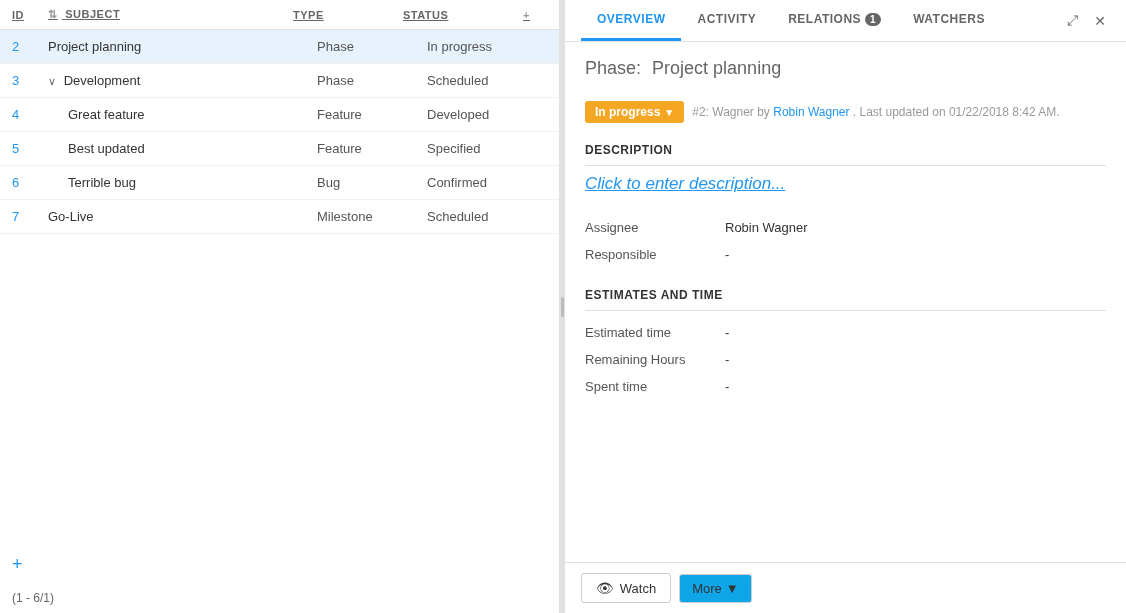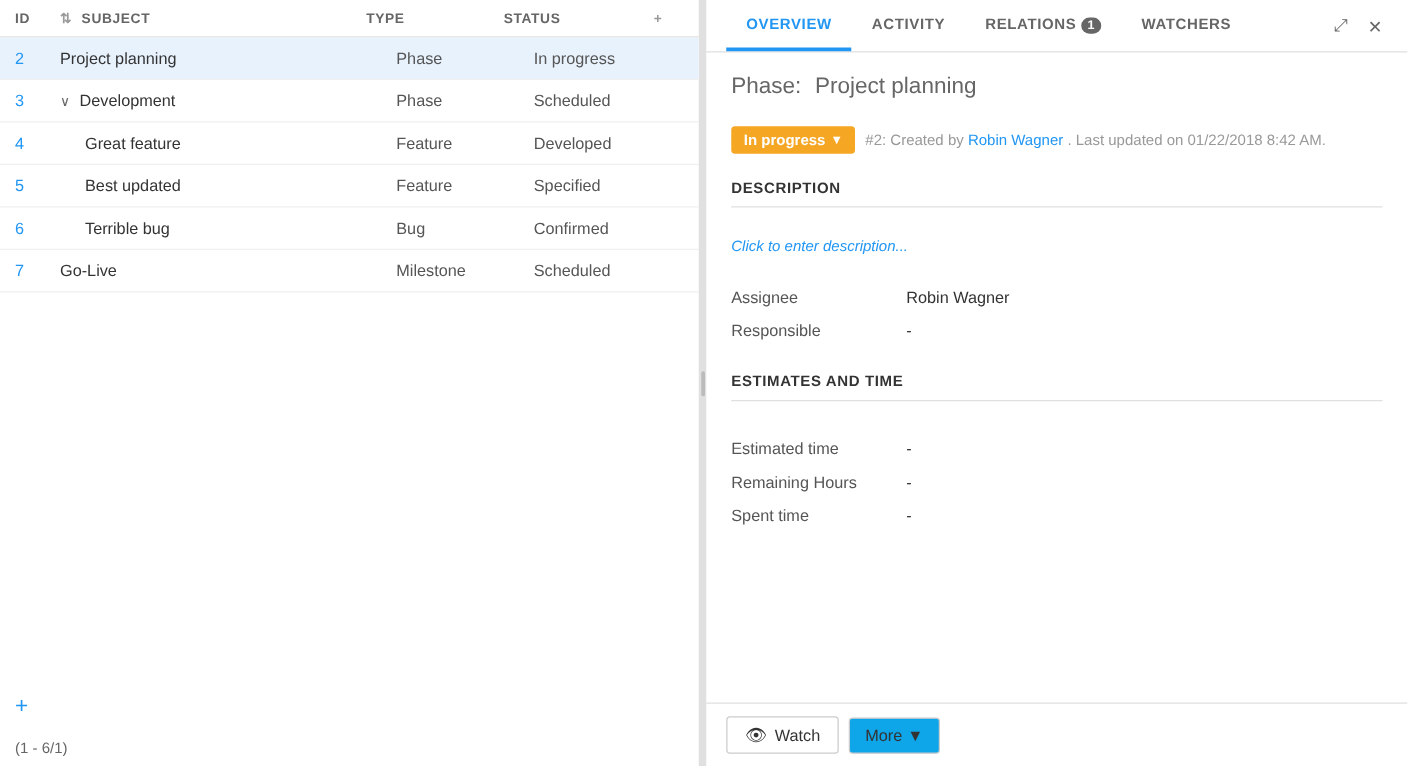--- a/index.html
+++ b/index.html
@@ -1,20 +1,20 @@
 <!DOCTYPE html>
 <html><head>
   <meta charset="utf-8">
   <style>
     * { box-sizing: border-box; margin: 0; padding: 0; }
     body { font-family: -apple-system, BlinkMacSystemFont, 'Segoe UI', sans-serif; font-size: 13px; color: #333; background: #fff; display: flex; height: 613px; overflow: hidden; }
 
     
     .left-panel { width: 560px; border-right: 1px solid #e0e0e0; display: flex; flex-direction: column; }
-    .table-header { display: flex; align-items: center; padding: 8px 12px; border-bottom: 1px solid #e0e0e0; font-size: 11px; font-weight: 600; color: #666; text-transform: uppercase; letter-spacing: 0.5px; }
+    .table-header { display: flex; align-items: center; padding: 8px 12px; border-bottom: 1px solid #e0e0e0; font-size: 11px; font-weight: 600; color: #666; text-transform: uppercase; letter-spacing: 0.5px; text-decoration: underline; }
     .col-id { width: 36px; flex-shrink: 0; }
     .col-subject { flex: 1; }
     .col-type { width: 110px; flex-shrink: 0; }
     .col-status { width: 120px; flex-shrink: 0; }
     .col-add { width: 24px; flex-shrink: 0; color: #999; cursor: pointer; }
 
     .table-body { flex: 1; overflow-y: auto; }
     .table-row { display: flex; align-items: center; padding: 9px 12px; border-bottom: 1px solid #f0f0f0; cursor: pointer; }
     .table-row.selected { background: #e8f2fd; }
     .row-id { width: 36px; flex-shrink: 0; color: #2196F3; font-weight: 500; }
@@ -47,23 +47,23 @@
     .detail-title { font-size: 18px; font-weight: 400; color: #222; margin-bottom: 22px; }
     .detail-title span { color: #666; margin-right: 6px; }
 
     .status-bar { display: flex; align-items: center; gap: 8px; margin-bottom: 20px; }
     .status-badge { background: #F5A623; color: #fff; border-radius: 3px; padding: 4px 10px; font-size: 12px; font-weight: 600; display: flex; align-items: center; gap: 4px; cursor: pointer; }
     .status-badge .dropdown-arrow { font-size: 10px; }
     .status-meta { font-size: 12px; color: #999; }
     .status-meta a { color: #2196F3; text-decoration: none; }
 
     .section { margin-bottom: 20px; }
-    .section-title { font-size: 12px; font-weight: 700; color: #333; text-transform: uppercase; letter-spacing: 0.5px; padding-bottom: 8px; border-bottom: 1px solid #e0e0e0; margin-bottom: 24px; }
-
-    .description-placeholder { color: #2196F3; font-style: italic; font-size: 12px; cursor: pointer; }
+    .section-title { font-size: 12px; font-weight: 700; color: #333; text-transform: uppercase; letter-spacing: 0.5px; padding-bottom: 8px; border-bottom: 1px solid #e0e0e0; margin-bottom: 8px; }
+
+    .description-placeholder { color: #2196F3; font-style: italic; font-size: 17px; cursor: pointer; text-decoration: underline; }
 
     .field-row { display: flex; align-items: flex-start; padding: 6px 0; }
     .field-label { width: 140px; flex-shrink: 0; color: #555; font-size: 13px; }
     .field-value { color: #333; font-size: 13px; }
 
     .detail-footer { border-top: 1px solid #e0e0e0; padding: 10px 16px; display: flex; align-items: center; gap: 8px; background: #fff; }
     .watch-btn { display: flex; align-items: center; gap: 6px; padding: 6px 14px; border: 1px solid #ccc; border-radius: 3px; background: #fff; cursor: pointer; font-size: 13px; color: #333; }
     .watch-btn .eye-icon { font-size: 14px; }
     .more-btn { display: flex; align-items: center; gap: 4px; padding: 6px 12px; border: 1px solid #ccc; border-radius: 3px; background: #0ea5e9; cursor: pointer; font-size: 13px; color: #333; }
   </style>
@@ -162,21 +162,21 @@
     <div class="detail-title">
       <span>Phase:</span>
       <span>Project planning</span>
     </div>
     <div class="status-bar">
       <div class="status-badge">
         <span>In progress</span>
         <span class="dropdown-arrow">▼</span>
       </div>
       <div class="status-meta">
-        <span>#2: Created by</span>
+        <span>#2: Wagner by</span>
         <a href="#">Robin Wagner</a>
         <span>. Last updated on 01/22/2018 8:42 AM.</span>
       </div>
     </div>
 
     <div class="section">
       <div class="section-title">DESCRIPTION</div>
       <div class="description-placeholder">Click to enter description...</div>
     </div>
 

